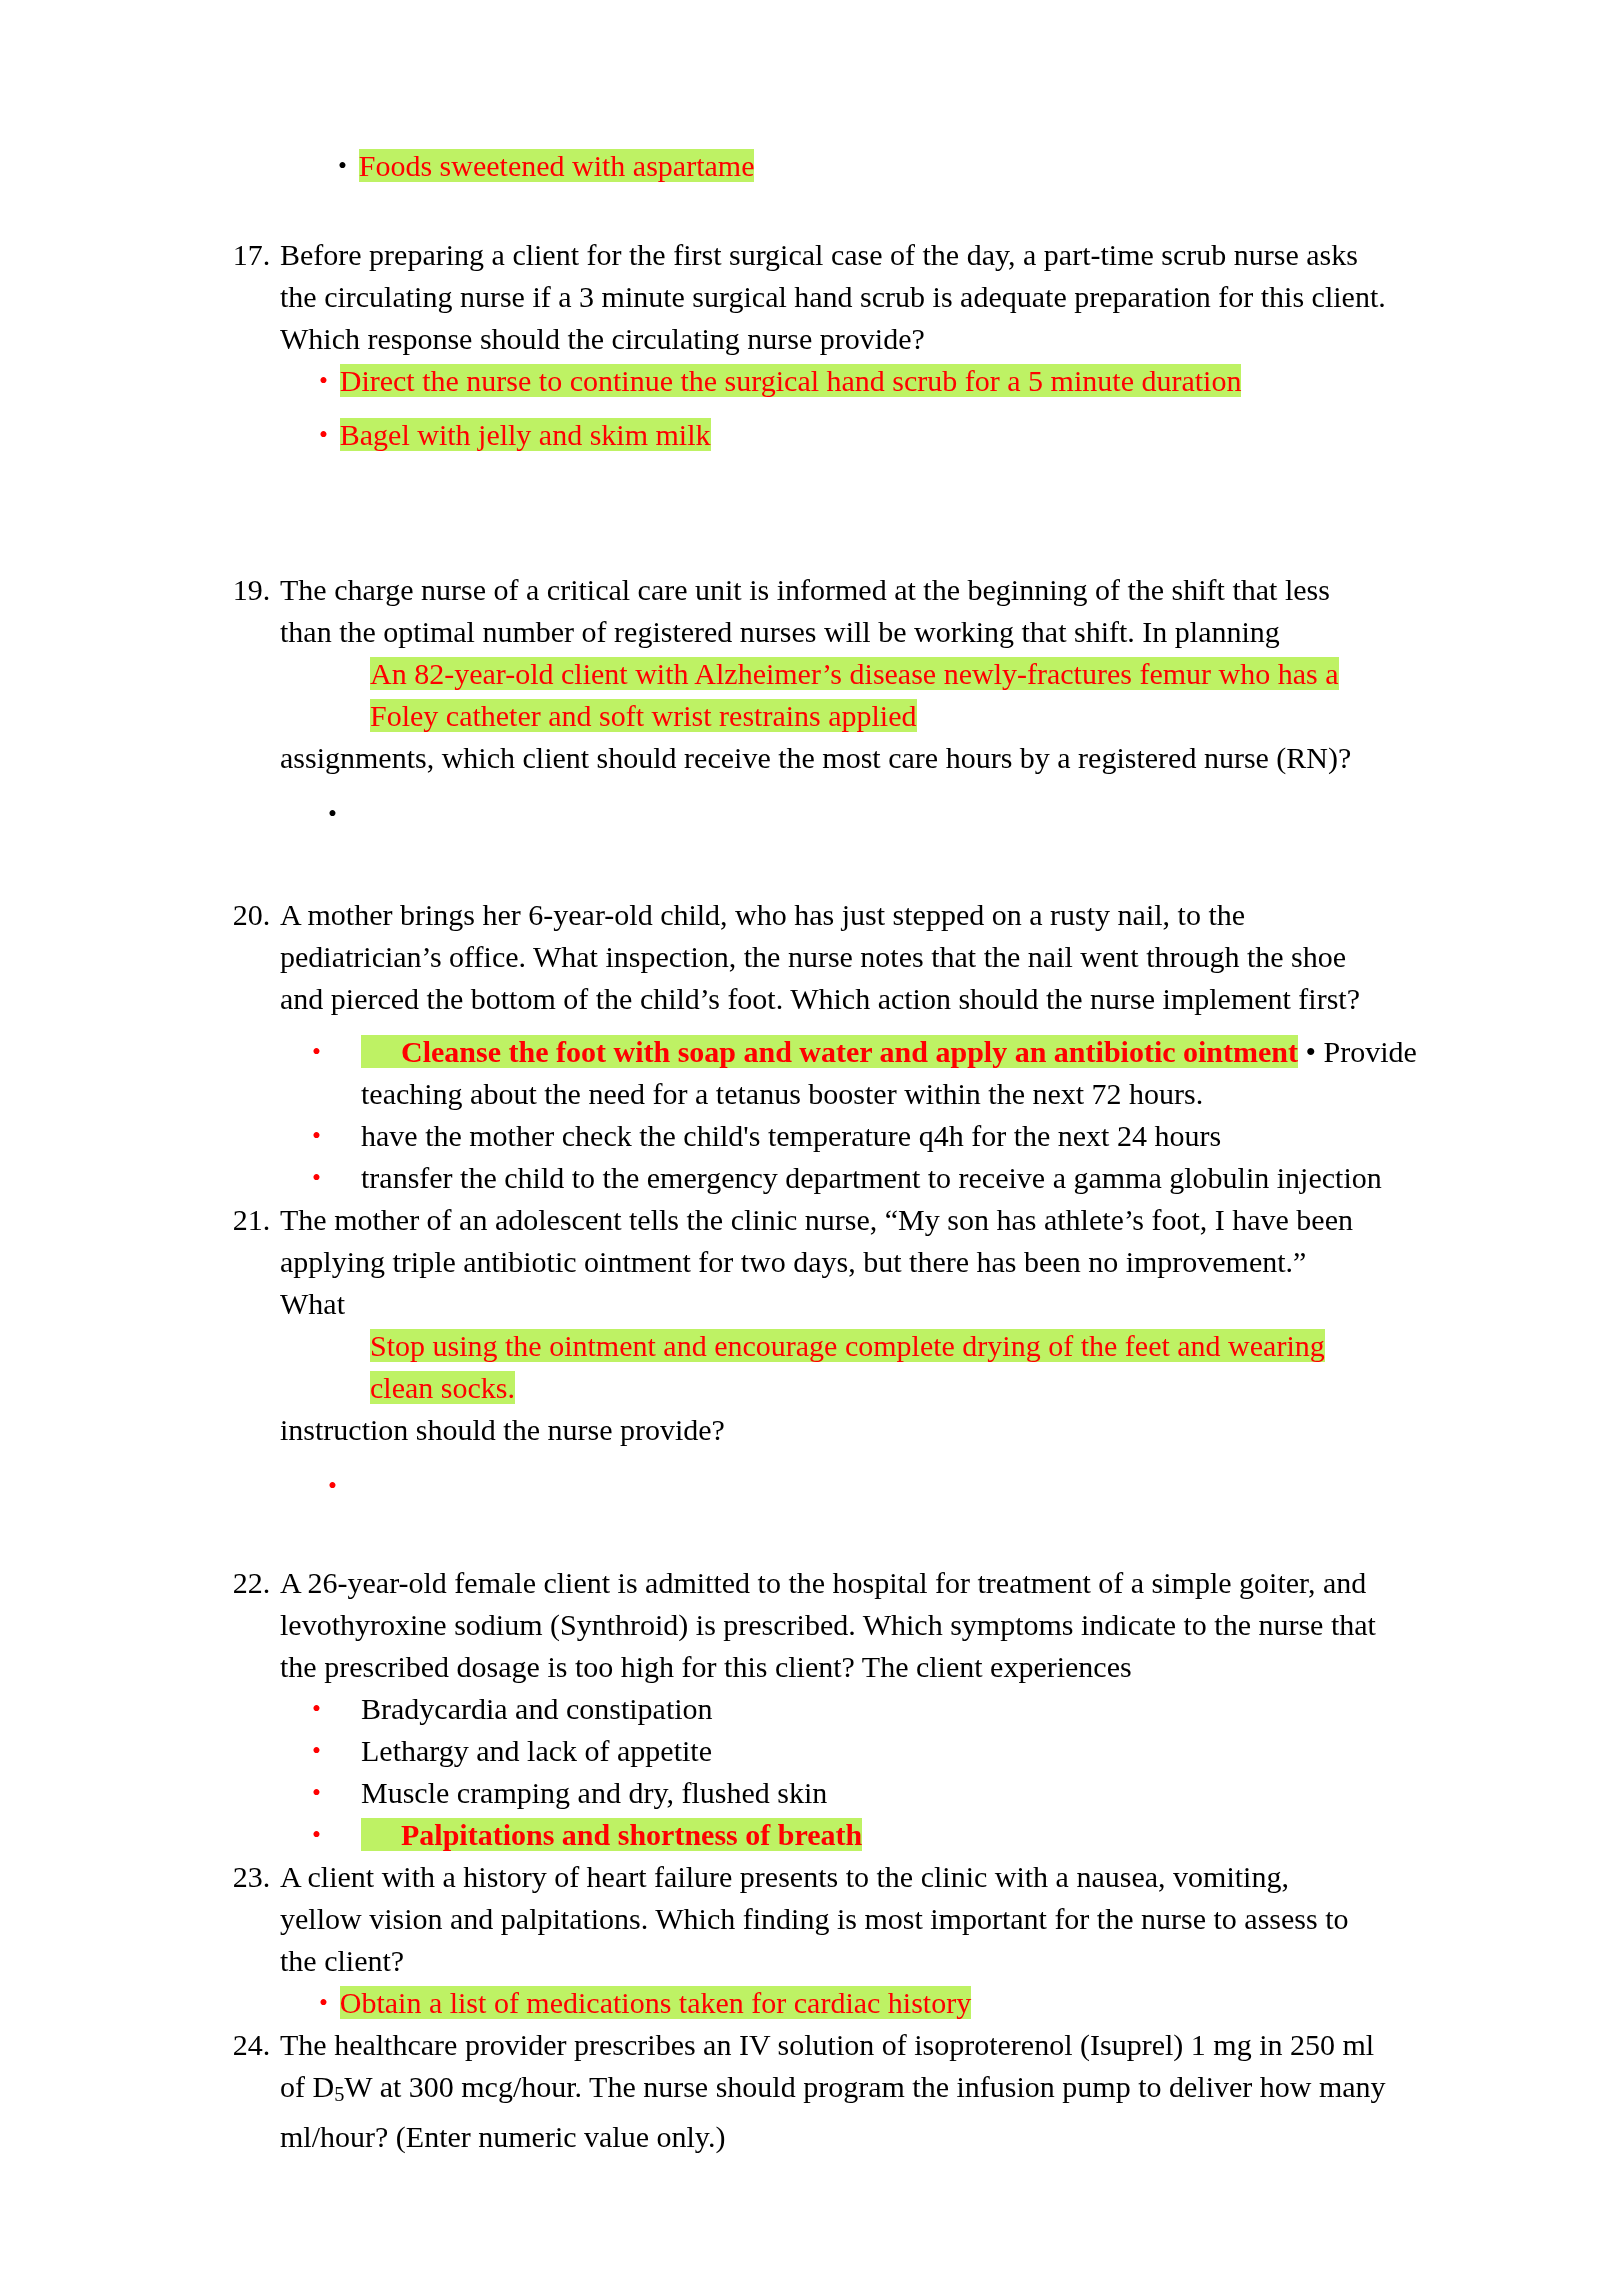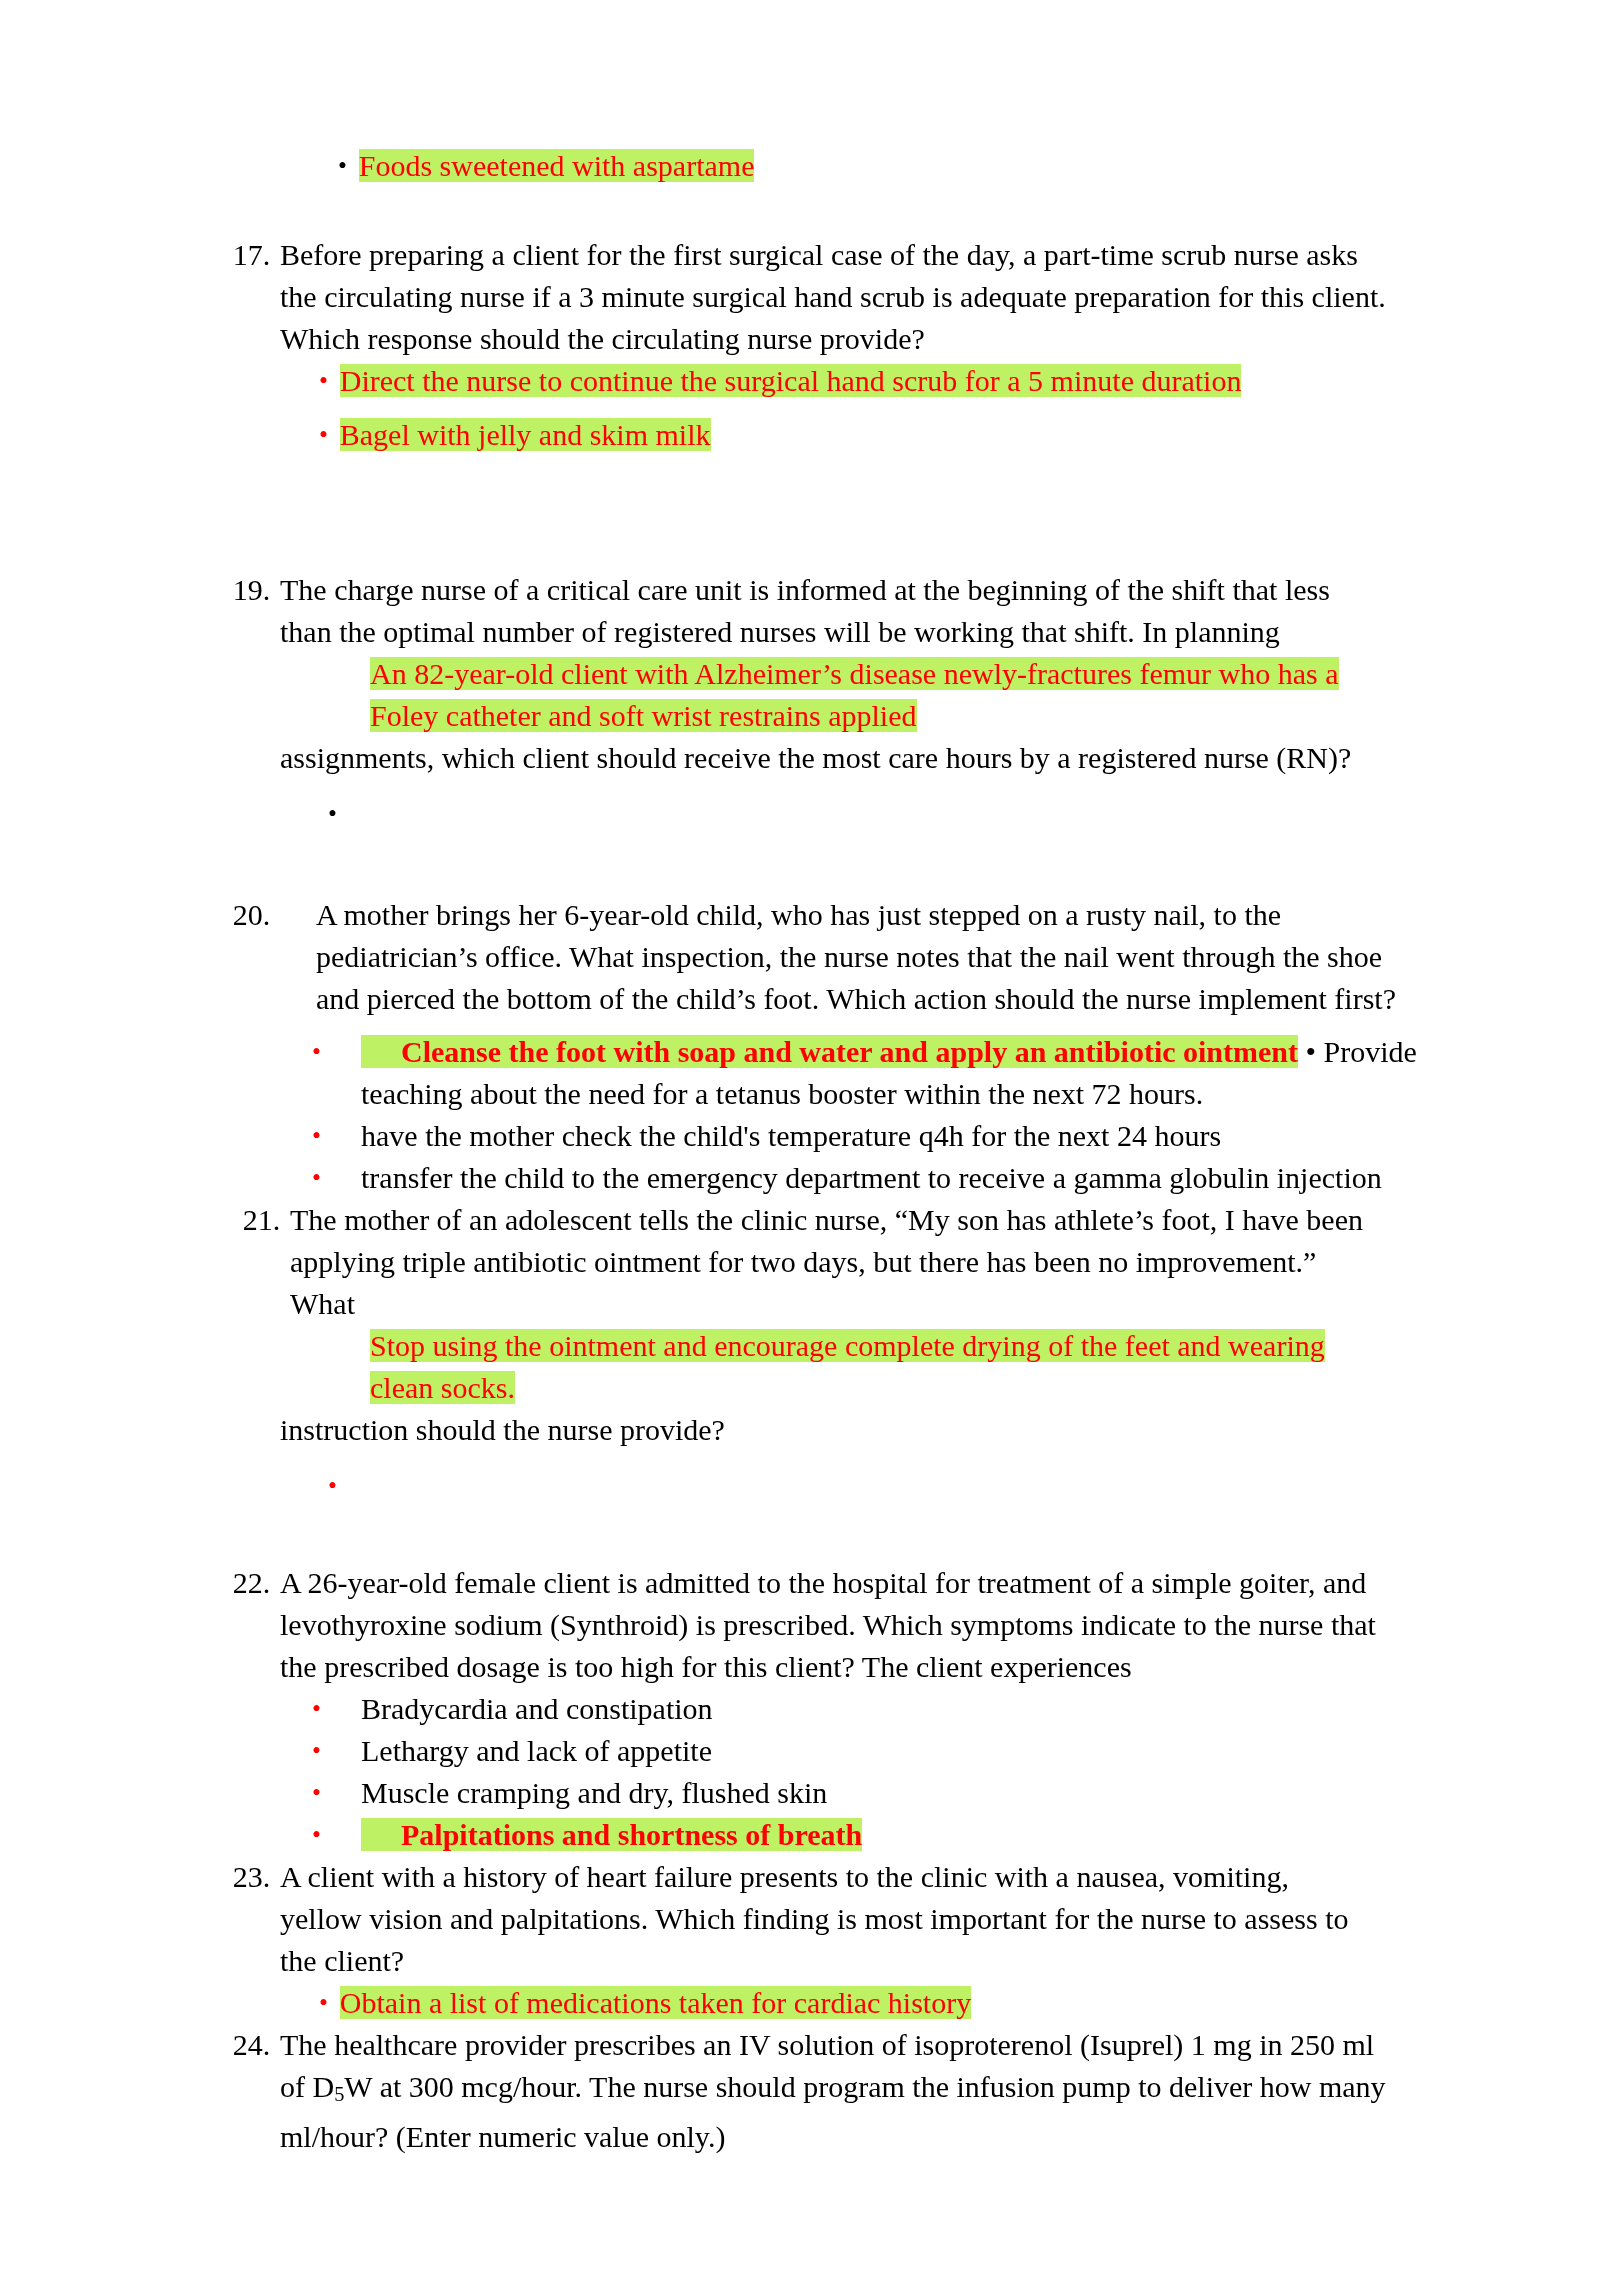--- a/index.html
+++ b/index.html
@@ -148,21 +148,21 @@
     </div>
 
     <div class="vs-sm"></div>
 
     <div class="blk" style="padding-left:328px;">
       <span class="blackbullet">•</span>
     </div>
 
     <div style="height:59px"></div>
 
-    <div class="blk q" style="padding-left:223px;gap:36px;">
+    <div class="blk q" style="padding-left:223px;">
       <span class="q-num">20.</span>
       <span class="q-body">
         <span>A mother brings her 6-year-old child, who has just stepped on a rusty nail, to the</span><br>
         <span>pediatrician’s office. What inspection, the nurse notes that the nail went through the shoe</span><br>
         <span>and pierced the bottom of the child’s foot. Which action should the nurse implement first?</span>
       </span>
     </div>
 
     <div class="vs-sm"></div>
 
@@ -177,21 +177,21 @@
     <div class="blk opt" style="padding-left:312px;">
       <span class="bullet" style="flex:0 0 49px;">•</span>
       <span class="otext">have the mother check the child's temperature q4h for the next 24 hours</span>
     </div>
 
     <div class="blk opt" style="padding-left:312px;">
       <span class="bullet" style="flex:0 0 49px;">•</span>
       <span class="otext">transfer the child to the emergency department to receive a gamma globulin injection</span>
     </div>
 
-    <div class="blk q" style="padding-left:223px;margin-left:10px;">
+    <div class="blk q" style="padding-left:223px;">
       <span class="q-num">21.</span>
       <span class="q-body">
         <span>The mother of an adolescent tells the clinic nurse, “My son has athlete’s foot, I have been</span><br>
         <span>applying triple antibiotic ointment for two days, but there has been no improvement.”</span><br>
         <span>What</span>
       </span>
     </div>
 
     <div class="blk" style="padding-left:370px;">
       <div><span class="hl red">Stop using the ointment and encourage complete drying of the feet and wearing</span></div>

